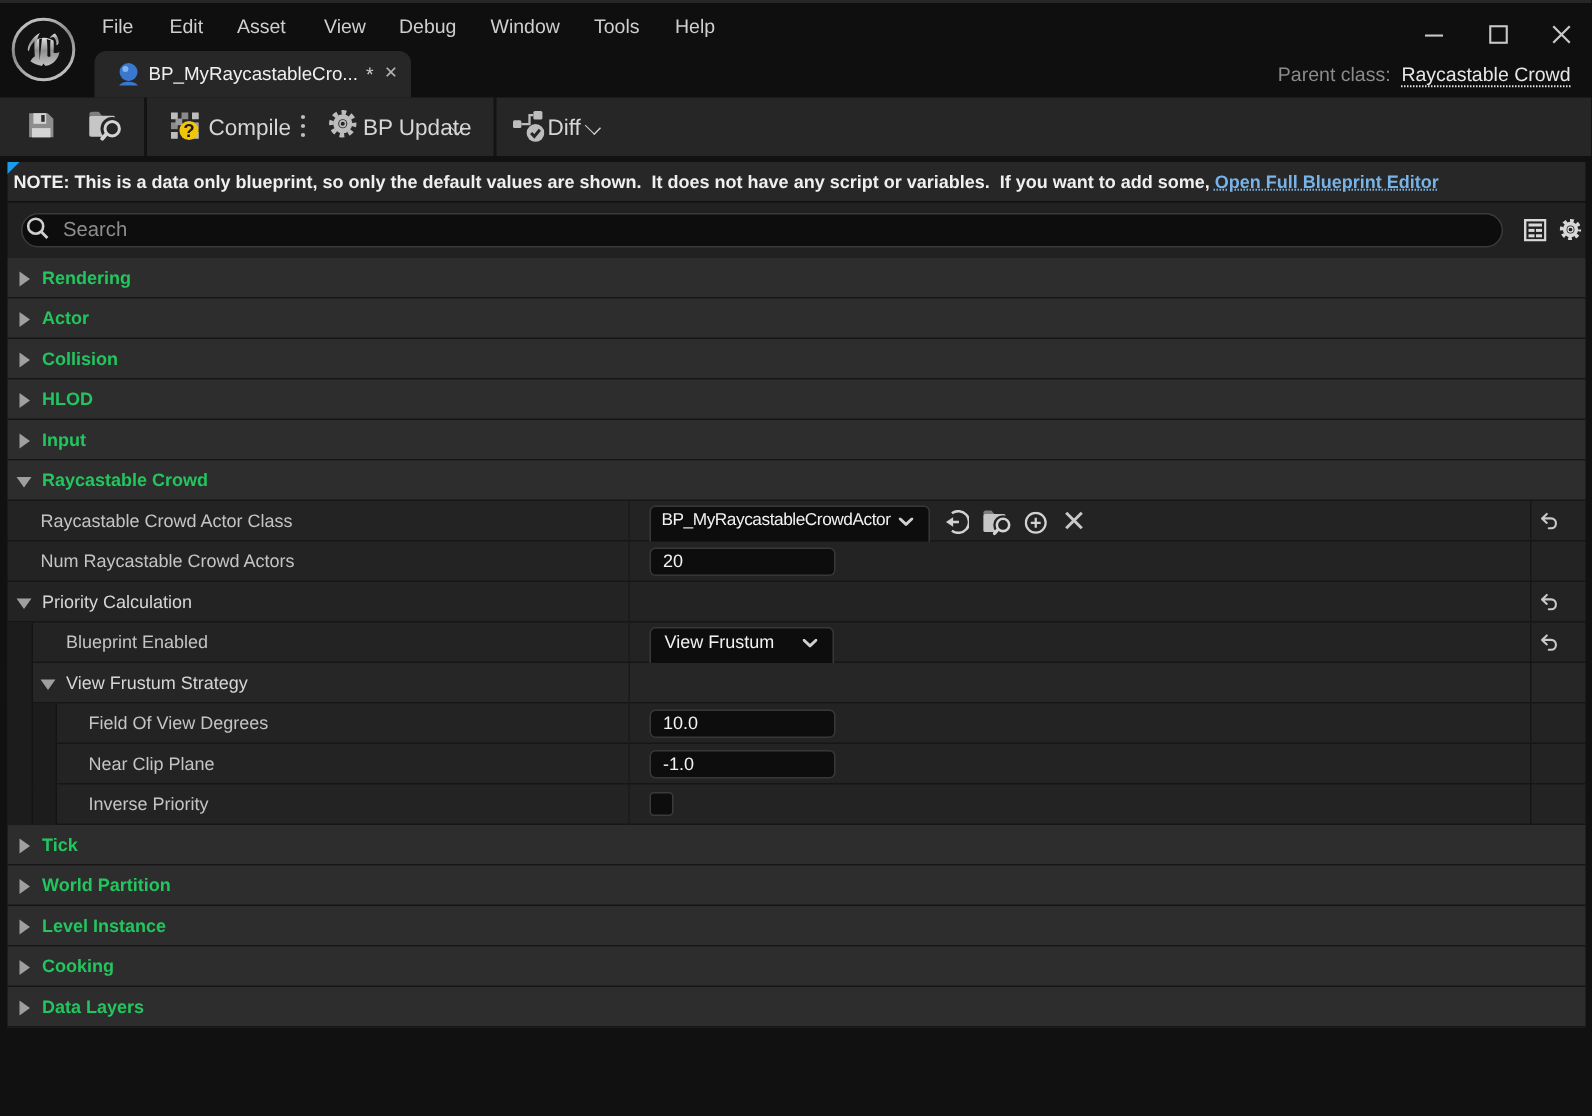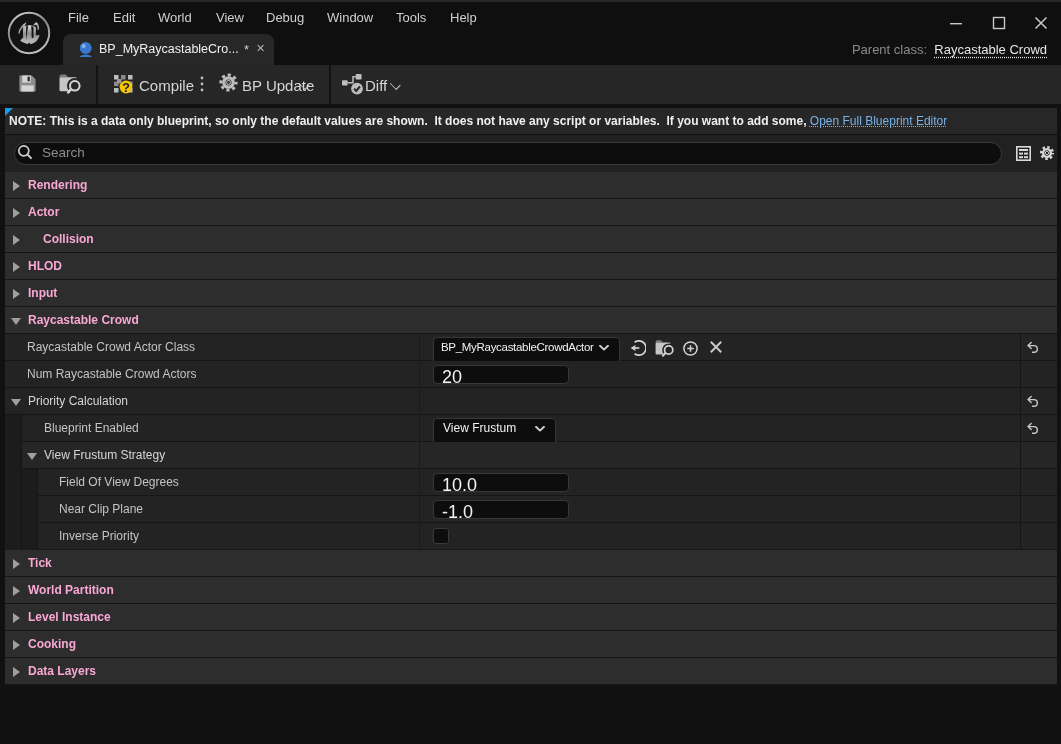--- a/index.html
+++ b/index.html
@@ -16,55 +16,55 @@
   #parentclass{top:42px;right:14px;font-size:13px;color:#8b8b8b}
   #parentclass a{color:#e6e6e6;text-decoration:underline dotted;text-underline-offset:3px}
   
   #toolbar{left:0;top:65px;width:1061px;height:39px;background:#262626}
   .tsep{top:0;width:2px;height:39px;background:#131313}
   .tlabel{font-size:15px;color:#d6d6d6;top:12px}
   
   #panel{left:0;top:104px;width:1061px;height:640px;background:#111111}
   #notebar{left:5px;top:4px;width:1052px;height:26px;background:#272727}
   #notetext{left:4px;top:6px;font-size:12px;font-weight:bold;color:#efefef;white-space:nowrap}
-  #notetext a{color:#78b3e8;font-weight:normal;text-decoration:underline dotted}
+  #notetext a{color:#78b3e8;font-weight:bold;text-decoration:underline dotted}
   #searchrow{left:5px;top:31px;width:1052px;height:37px;background:#212121}
   #searchfield{left:9px;top:7px;width:986px;height:21px;background:#0d0d0d;border:1px solid #3a3a3a;border-radius:12px}
   #searchtext{left:37px;top:10px;font-size:13.5px;color:#8d8d8d}
   
   #rows{left:0;top:68px;width:1061px}
   .row{position:relative;margin-left:5px;width:1052px;height:26px;border-bottom:1px solid #161616}
   .cat{background:#2d2d2d}
   .prop{background:#232323}
   .subhead{background:#262626}
-  .cat .lbl{font-weight:bold;color:#f9a8d4}
+  .cat .lbl{font-weight:bold;color:#22c55e}
   .lbl{position:absolute;top:6px;font-size:12px;color:#c4c4c4;white-space:nowrap}
   .tri-r{position:absolute;top:9px;width:0;height:0;border-top:5px solid transparent;border-bottom:5px solid transparent;border-left:7px solid #9f9f9f}
   .tri-d{position:absolute;top:11px;width:0;height:0;border-left:5px solid transparent;border-right:5px solid transparent;border-top:7px solid #9f9f9f}
   .g1{position:absolute;left:0;top:0;width:16px;height:27px;background:#1c1c1c;border-right:1px solid #141414}
   .g2{position:absolute;left:17px;top:0;width:15px;height:27px;background:#1c1c1c;border-right:1px solid #141414}
   .rsep{position:absolute;left:1015px;top:0;width:1px;height:27px;background:#161616}
   .vsep{position:absolute;left:414px;top:0;width:1px;height:27px;background:#1a1a1a}
   .reset{position:absolute;left:1021px;top:7px}
-  .field{position:absolute;left:428px;top:4px;width:114px;height:16px;background:#0d0d0d;border:1px solid #383838;border-radius:4px;font-size:18px;color:#f2f2f2;padding:1px 12px 0 8px}
+  .field{position:absolute;left:428px;top:4px;width:114px;height:16px;background:#0d0d0d;border:1px solid #383838;border-radius:4px;font-size:12px;color:#f2f2f2;padding:1px 0 0 8px}
   .combo{position:absolute;left:428px;top:3px;height:17px;background:#0d0d0d;border:1px solid #383838;border-radius:4px;font-size:12px;color:#f2f2f2;padding:2px 0 16px 9px}
   .cchev{position:absolute;right:10px;top:7px}
   .chev{display:inline-block;width:8px;height:8px;position:absolute;right:9px;top:6px}
   .chev:before{content:"";position:absolute;left:0;top:0;width:7.5px;height:7.5px;border-right:1.9px solid #cfcfcf;border-bottom:1.9px solid #cfcfcf;transform:rotate(45deg) scale(1,0.7)}
   .checkbox{position:absolute;left:428px;top:5px;width:14px;height:14px;background:#0d0d0d;border:1px solid #3a3a3a;border-radius:3px}
   .vicon{position:absolute;top:5px}
 </style>
 </head>
 <body>
 
 <div class="abs" id="titlebar"></div>
 <div class="abs" id="topline"></div>
 <div class="abs menu" style="left:68px">File</div>
 <div class="abs menu" style="left:113px">Edit</div>
-<div class="abs menu" style="left:158px">World</div>
+<div class="abs menu" style="left:158px">Asset</div>
 <div class="abs menu" style="left:216px">View</div>
 <div class="abs menu" style="left:266px">Debug</div>
 <div class="abs menu" style="left:327px">Window</div>
 <div class="abs menu" style="left:396px">Tools</div>
 <div class="abs menu" style="left:450px">Help</div>
 
 <svg class="abs" style="left:948px;top:15px" width="16" height="16" viewBox="0 0 16 16">
     <rect x="2" y="8" width="12" height="1.4" fill="#c8c8c8"></rect>
   </svg>
 <svg class="abs" style="left:991px;top:15px" width="16" height="16" viewBox="0 0 16 16">
@@ -204,21 +204,21 @@
       <div class="row cat">
         <span class="tri-r" style="left:8px"></span>
         <span class="lbl" style="left:23px">Rendering</span>
       </div>
       <div class="row cat">
         <span class="tri-r" style="left:8px"></span>
         <span class="lbl" style="left:23px">Actor</span>
       </div>
       <div class="row cat">
         <span class="tri-r" style="left:8px"></span>
-        <span class="lbl" style="left:38px">Collision</span>
+        <span class="lbl" style="left:23px">Collision</span>
       </div>
       <div class="row cat">
         <span class="tri-r" style="left:8px"></span>
         <span class="lbl" style="left:23px">HLOD</span>
       </div>
       <div class="row cat">
         <span class="tri-r" style="left:8px"></span>
         <span class="lbl" style="left:23px">Input</span>
       </div>
       <div class="row cat">

